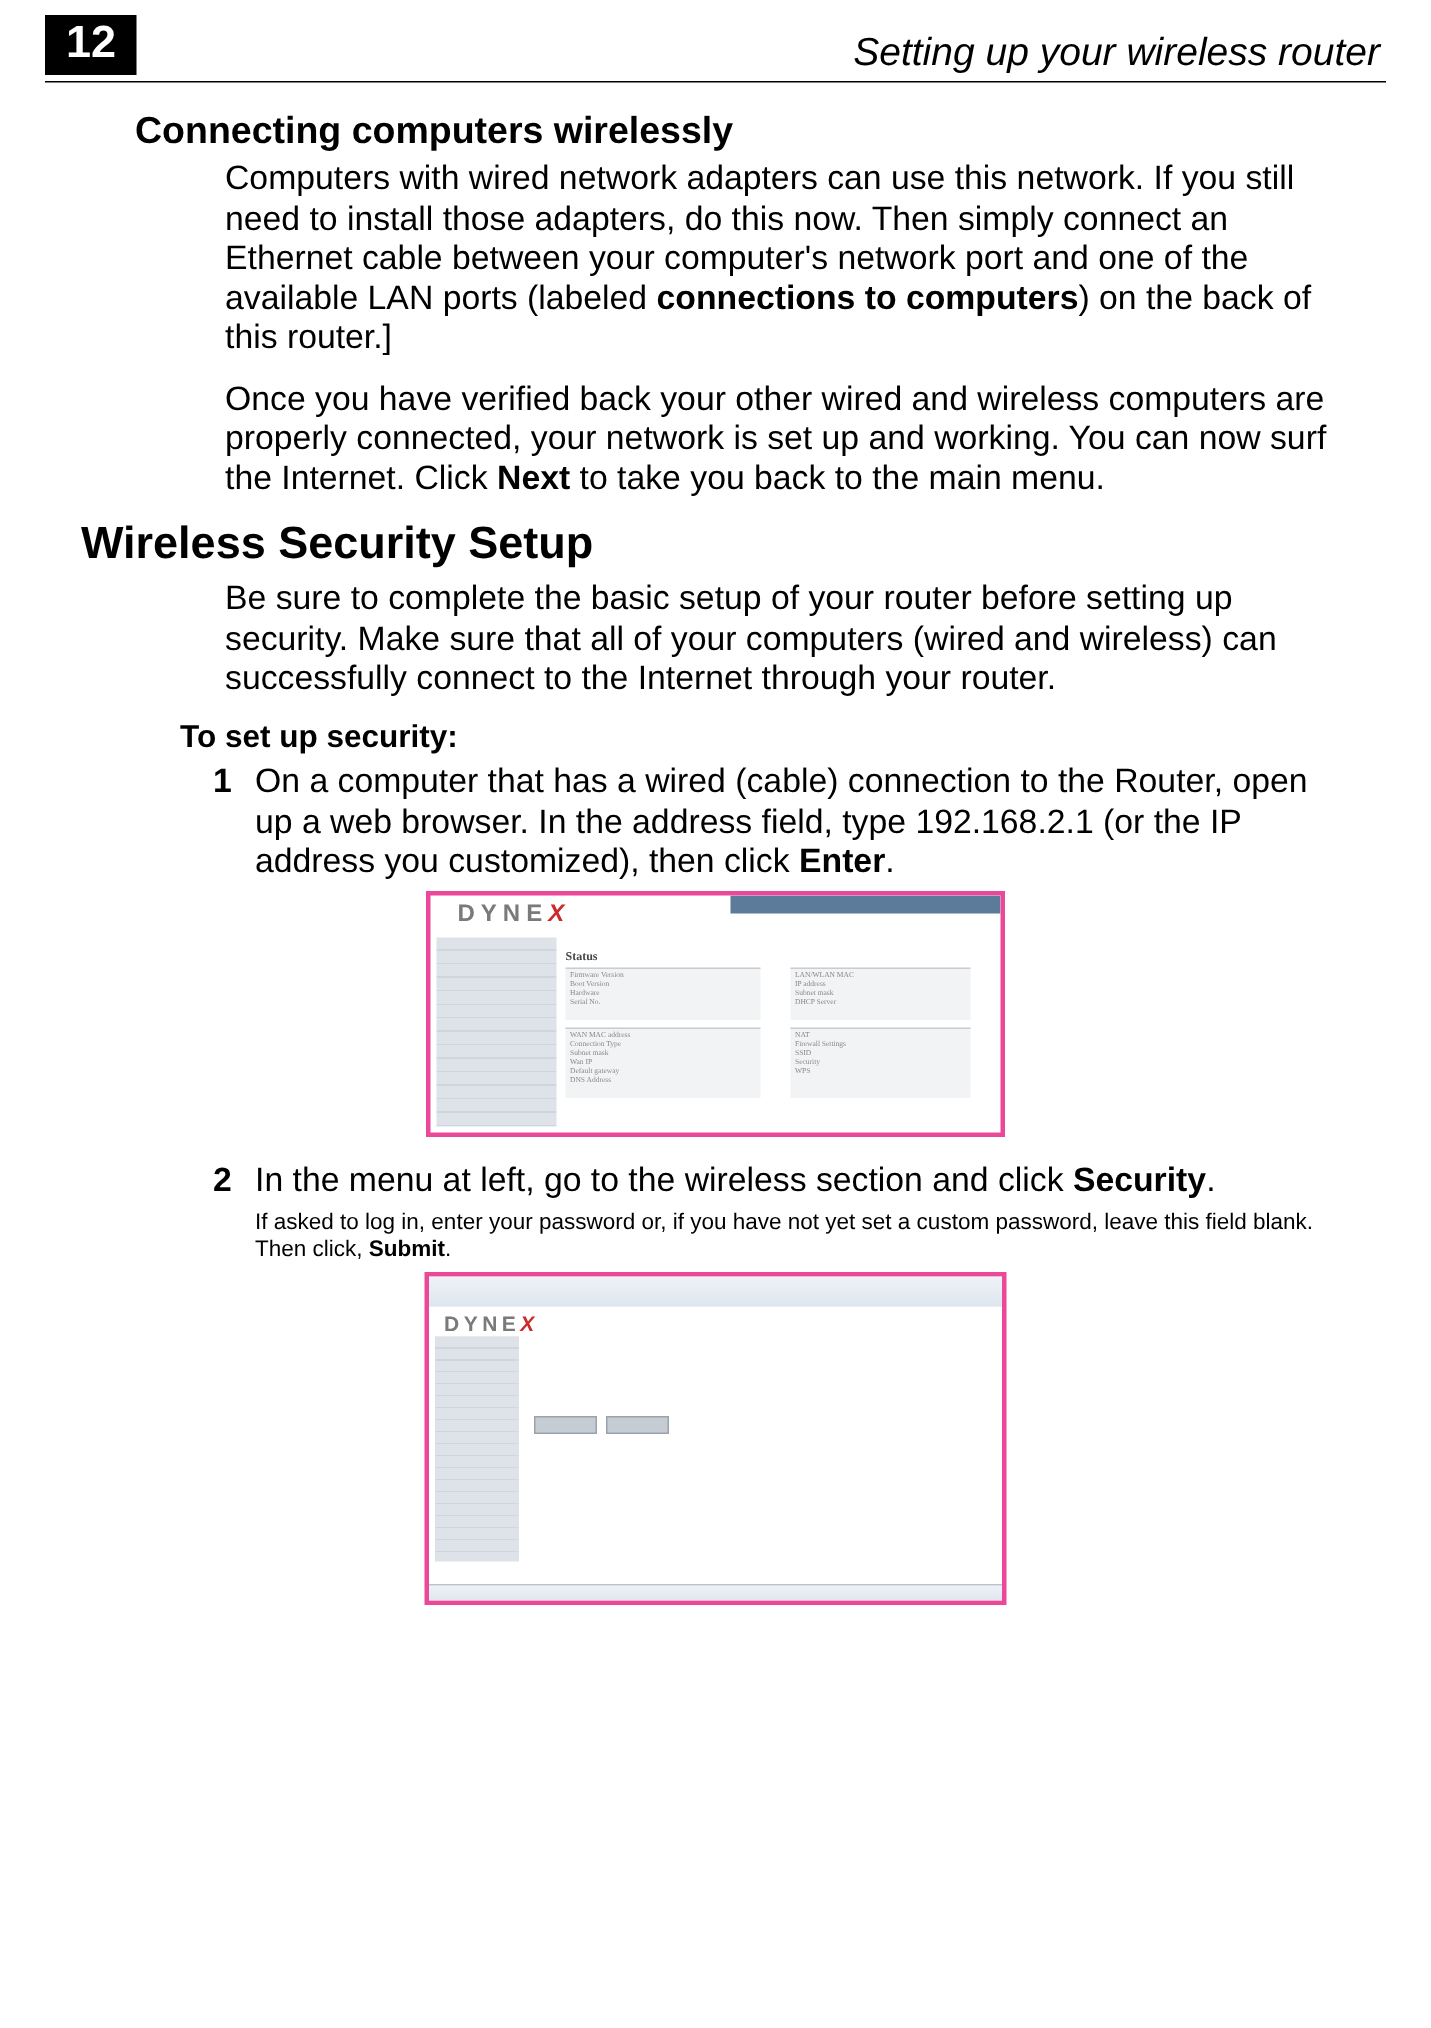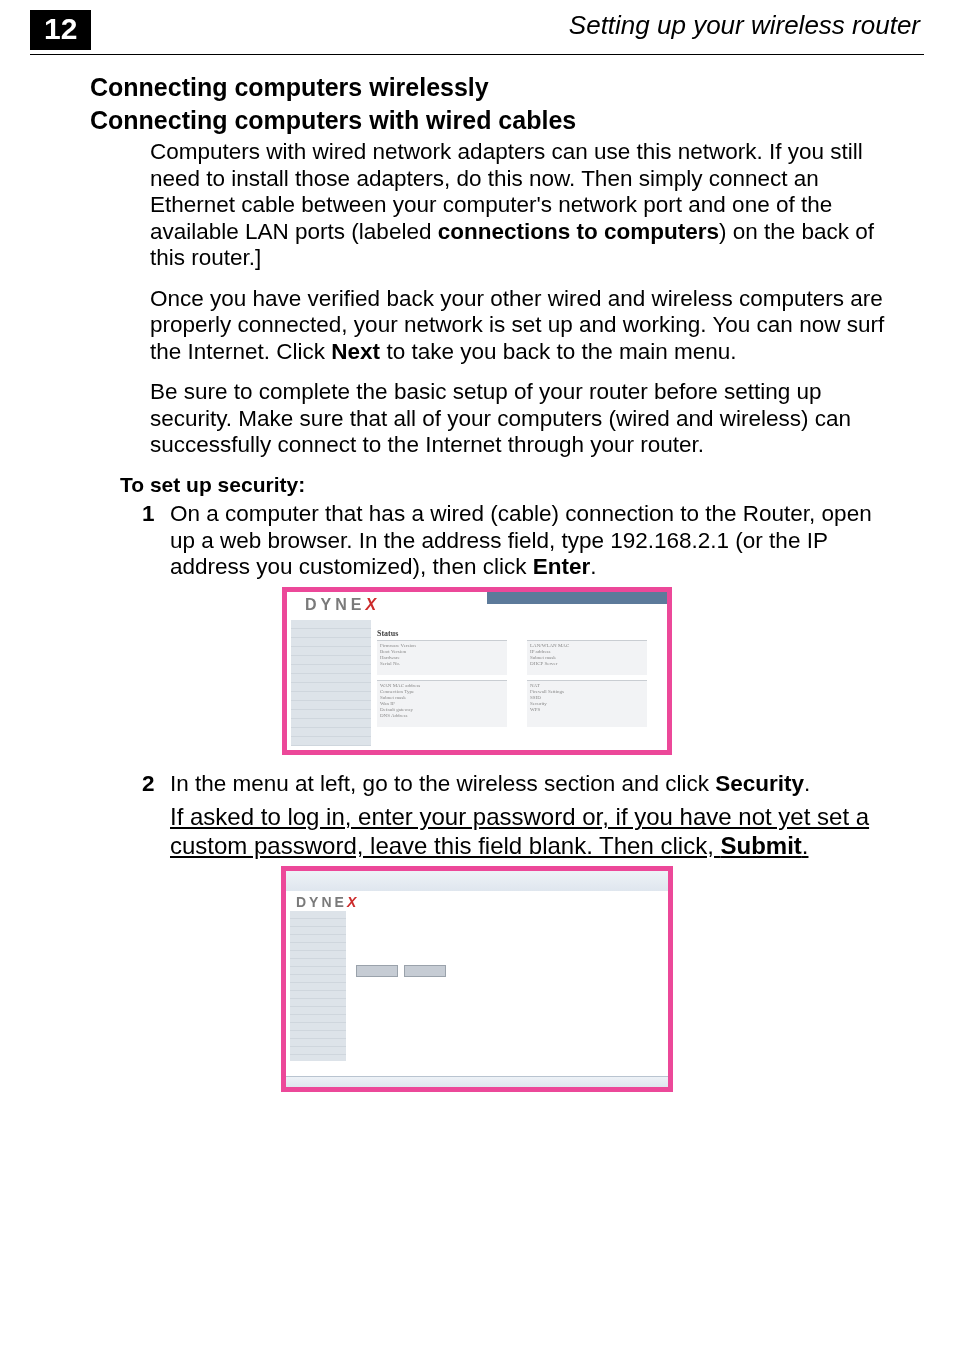--- a/index.html
+++ b/index.html
@@ -12,21 +12,21 @@
   }
   .page {
     width: 954px;
     min-height: 1352px;
     box-sizing: border-box;
     padding: 10px 30px 0 30px;
     position: relative;
   }
   .header-row {
     display: flex;
-    align-items: flex-start;
+    align-items: flex-end;
     border-bottom: 1px solid #000;
     padding-bottom: 4px;
     margin-bottom: 18px;
   }
   .page-number-box {
     background: #000;
     color: #fff;
     font-weight: 700;
     font-size: 30px;
     padding: 4px 14px 6px 14px;
@@ -73,29 +73,28 @@
   .ol-num {
     width: 28px;
     font-weight: 700;
     flex-shrink: 0;
   }
   .ol-body {
     flex: 1;
   }
   .sub-body {
     margin: 2px 30px 6px 140px;
-    font-size: 24px;
+    font-size: 15px;
     line-height: 1.18;
-    text-decoration: underline;
   }
   .screenshot {
     display: block;
     margin: 6px auto 16px auto;
     background: #fff;
-    border: 5px solid #ec4899;
+    border: 3px solid #ec4899;
   }
   .shot1 {
     width: 380px;
     height: 158px;
     position: relative;
     overflow: hidden;
   }
   .shot2 {
     width: 382px;
     height: 216px;
@@ -223,28 +222,28 @@
 
 <div class="page">
 
   <div class="header-row">
     <div class="page-number-box">12</div>
     <div class="header-title">Setting up your wireless router</div>
   </div>
 
   <div class="h2">Connecting computers wirelessly</div>
 
-  <div class="h2">Connecting computers with wired cables</div>
   <div class="body-block">
     <span>Computers with wired network adapters can use this network. If you still need to install those adapters, do this now. Then simply connect an Ethernet cable between your computer's network port and one of the available LAN ports (labeled </span><span class="bold-run">connections to computers</span><span>) on the back of this router.]</span>
   </div>
   <div class="body-block">
     <span>Once you have verified back your other wired and wireless computers are properly connected, your network is set up and working. You can now surf the Internet. Click </span><span class="bold-run">Next</span><span> to take you back to the main menu.</span>
   </div>
 
+  <div class="h1">Wireless Security Setup</div>
   <div class="body-block">Be sure to complete the basic setup of your router before setting up security. Make sure that all of your computers (wired and wireless) can successfully connect to the Internet through your router.</div>
 
   <div class="subhead">To set up security:</div>
 
   <div class="ol-row">
     <div class="ol-num">1</div>
     <div class="ol-body">
       <span>On a computer that has a wired (cable) connection to the Router, open up a web browser. In the address field, type 192.168.2.1 (or the IP address you customized), then click </span><span class="bold-run">Enter</span><span>.</span>
     </div>
   </div>

